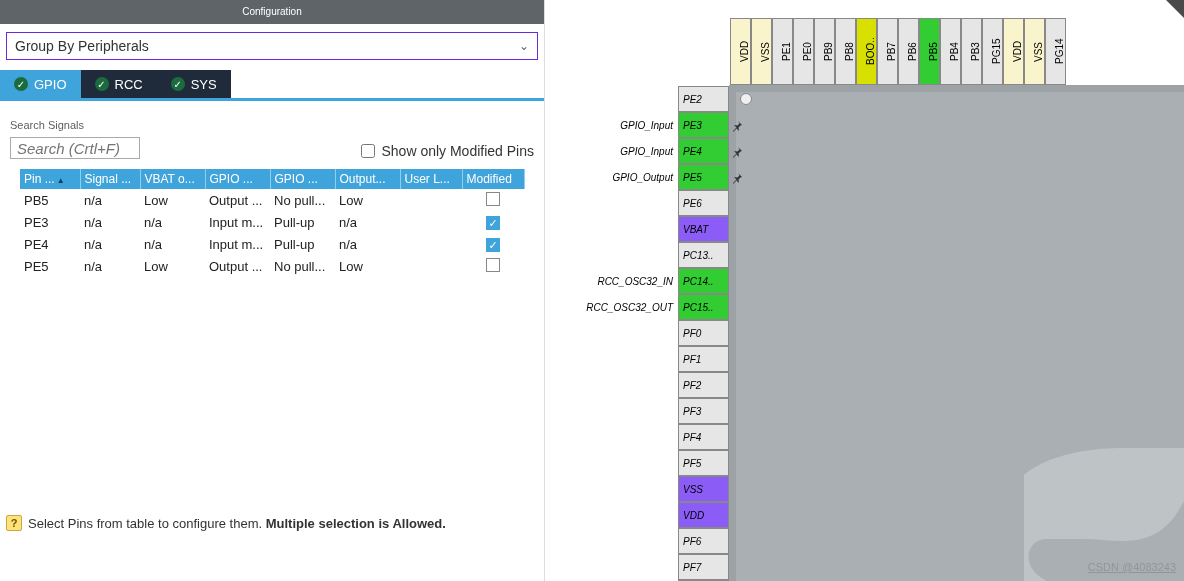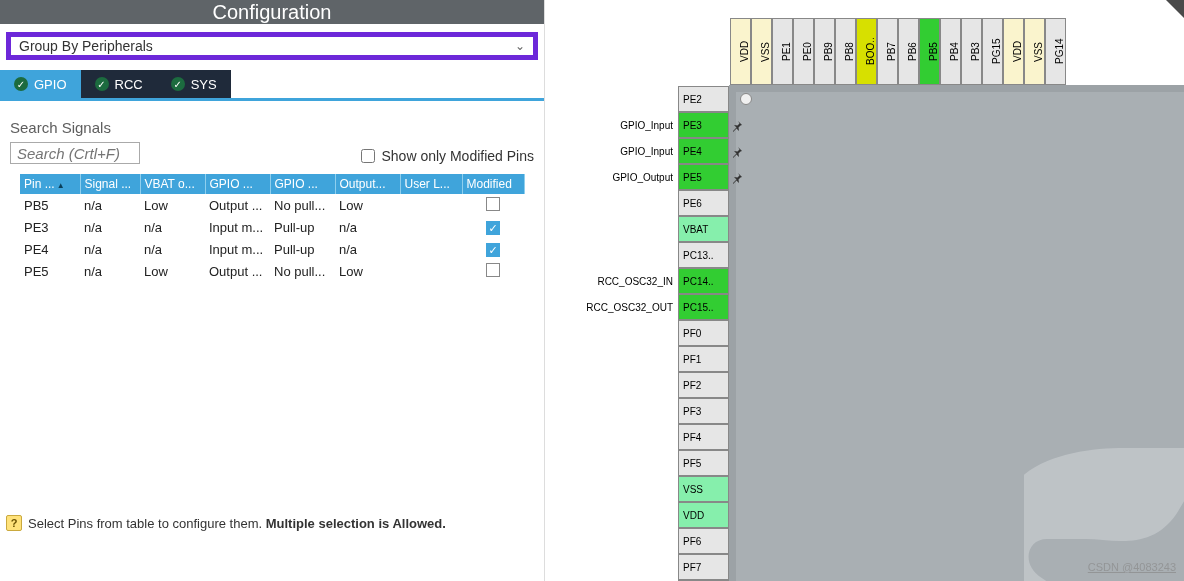--- a/index.html
+++ b/index.html
@@ -1,35 +1,35 @@
 <!DOCTYPE html>
 <html><head>
 <meta charset="utf-8">
 <style>
   * { box-sizing: border-box; margin: 0; padding: 0; font-family: Arial, Helvetica, sans-serif; }
   body { width: 1184px; height: 581px; background: #fff; overflow: hidden; position: relative; }
 
   .left { position: absolute; left: 0; top: 0; width: 545px; height: 581px; border-right: 1px solid #ddd; }
 
-  .titlebar { height: 24px; background: #5f6468; color: #fff; font-size: 20px; line-height: 24px; text-align: center; }
+  .titlebar { height: 24px; background: #5f6468; color: #fff; font-size: 10px; line-height: 24px; text-align: center; }
 
   .dropdown-wrap { padding: 8px 6px 10px; }
-  .dropdown { width: 100%; height: 28px; border: 5px solid #6d28d9; background: #fff; font-size: 14px; padding: 0 8px; color: #333; display: flex; align-items: center; justify-content: space-between; cursor: pointer; }
+  .dropdown { width: 100%; height: 28px; border: 1px solid #6d28d9; background: #fff; font-size: 14px; padding: 0 8px; color: #333; display: flex; align-items: center; justify-content: space-between; cursor: pointer; }
   .chev { font-size: 12px; color: #666; }
 
   .tabs { display: flex; border-bottom: 3px solid #3fa4db; }
   .tab { height: 28px; padding: 0 14px; display: flex; align-items: center; gap: 6px; font-size: 13px; color: #fff; cursor: pointer; }
   .tab.active { background: #3fa4db; }
   .tab.inactive { background: #1f2a3a; }
   .tick { display: inline-flex; width: 14px; height: 14px; border-radius: 50%; background: #1c6b3f; color: #fff; font-size: 10px; align-items: center; justify-content: center; }
 
   .search-block { padding: 18px 10px 10px; }
   .search-row { display: flex; justify-content: space-between; align-items: flex-end; }
   .search-l {}
-  .search-title { color: #5e5e5e; font-size: 15px; margin-bottom: 6px; }
+  .search-title { color: #5e5e5e; font-size: 11px; margin-bottom: 6px; }
   .search-input { width: 130px; height: 22px; border: 1px solid #aaa; font-style: italic; font-size: 15px; color: #888; padding: 0 6px; }
   .modonly { display: flex; align-items: center; gap: 6px; font-size: 14px; color: #333; }
   .modonly input { width:14px; height:14px; }
 
   .grid-wrap { padding: 0 20px; }
   table { width: 100%; border-collapse: collapse; table-layout: fixed; }
   th { background: #3fa4db; color: #fff; font-size: 12px; font-weight: normal; text-align: left; padding: 2px 4px; border-right: 1px solid #8ecfee; height: 20px; overflow: hidden; white-space: nowrap; }
   .sort { font-size: 8px; margin-left:2px; color:#0a3f5a;}
   td { font-size: 13px; color: #222; padding: 2px 4px; height: 22px; overflow: hidden; white-space: nowrap; }
   td.center { text-align: center; }
@@ -46,26 +46,26 @@
   .chip-in{ position:absolute; left:7px; top:7px; right:0; bottom:0; background:#a9afb3; }
   .dot{ position:absolute; left:160px; top:93px; width:12px; height:12px; border:1px solid #888; border-radius:50%; background:#f0f0f0;}
 
   .top-pins{ position:absolute; left:150px; top:18px; display:flex; }
   .tp { width:21px; height:67px; border:1px solid #888; background:#e6e6e6; display:flex; align-items:flex-end; justify-content:center; writing-mode:vertical-rl; transform:rotate(180deg); font-size:10px; padding:4px 0; margin-right:0px; }
   .tp.green{ background:#32cd32; }
   .tp.yellow{ background:#d7e000; }
   .tp.cream{ background:#faf4cd; }
 
   .left-pins{ position:absolute; left:98px; top:86px; }
-  .lp-row{ display:flex; align-items:center; margin-bottom:0px; height:26px;}
+  .lp-row{ display:flex; align-items:center; margin-bottom:0px; height:26px;font-style:italic;}
   .lp-label{ width:0; flex:0 0 auto; margin-right:6px; font-size:10px; color:#000; white-space:nowrap; text-align:right; position:absolute; left:-120px; width:115px;}
   .lp-row{ position:relative;}
   .lp { width:51px; height:26px; border:1px solid #888; background:#e6e6e6; font-size:10px; display:flex; align-items:center; padding-left:4px; }
   .lp.green{ background:#32cd32; }
-  .lp.cream{ background:#86efac; }
+  .lp.cream{ background:#8b5cf6; }
 
   .left-pin-icon{ position:absolute; right:-14px; top:6px; }
   .left-pin-icon svg{ width:12px; height:12px; }
 
   .triangle{ position:absolute; right:0; top:0; width:0; height:0; border-left:18px solid transparent; border-top:18px solid #4a4a4a; }
 
   .logo{ position:absolute; right:0; bottom:0; width:160px; height:150px; overflow:hidden; opacity:0.55; }
   .logo svg{ width:260px; height:260px; position:absolute; right:-45px; bottom:-75px; }
   .wm { position:absolute; right:8px; bottom:8px; font-size:11px; color:#888; opacity:0.65;text-decoration:underline; }
 </style>

